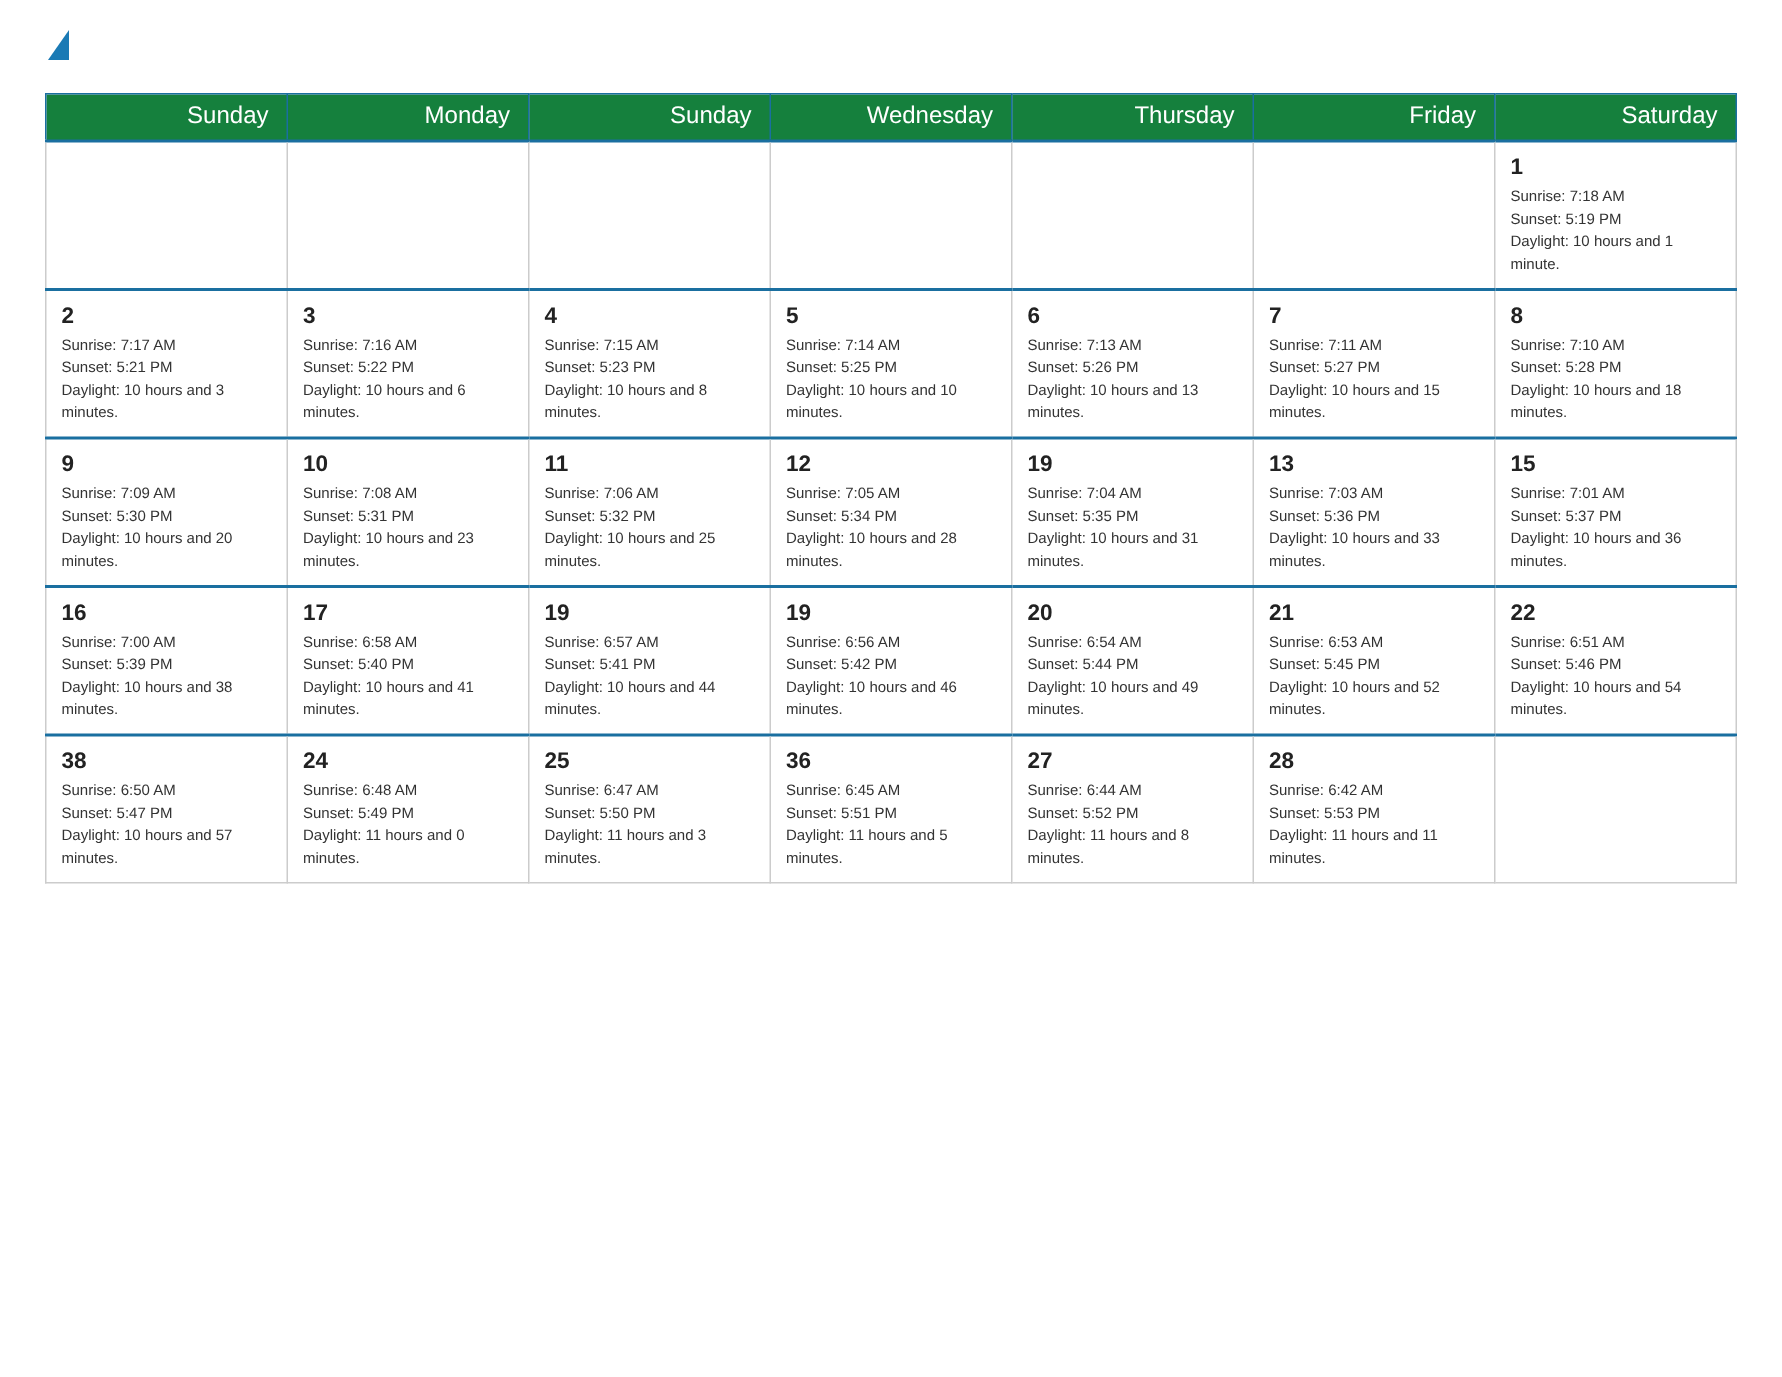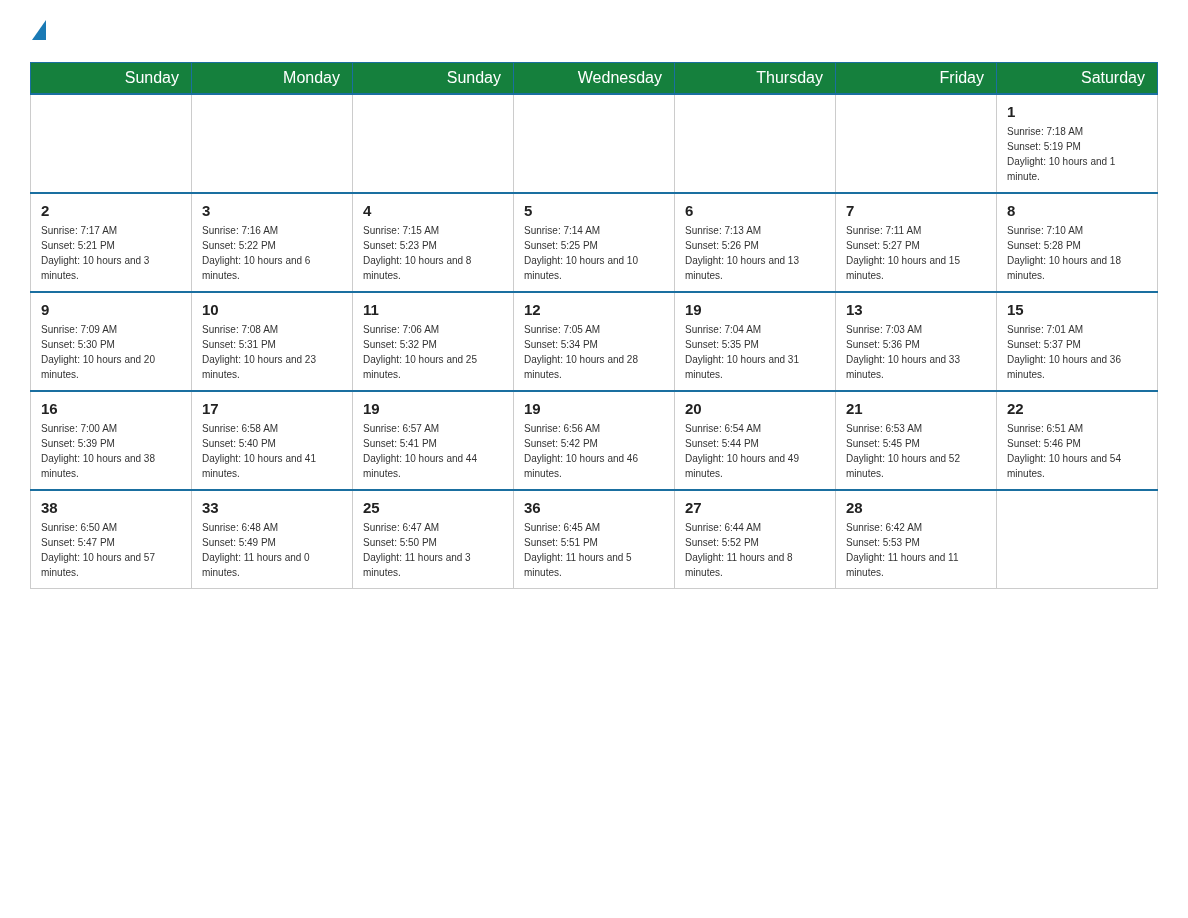--- a/index.html
+++ b/index.html
@@ -231,21 +231,21 @@
           <div class="day-number">22</div>
           <div class="day-info">Sunrise: 6:51 AM<br>Sunset: 5:46 PM<br>Daylight: 10 hours and 54 minutes.</div>
         </td>
       </tr>
       <tr>
         <td>
           <div class="day-number">38</div>
           <div class="day-info">Sunrise: 6:50 AM<br>Sunset: 5:47 PM<br>Daylight: 10 hours and 57 minutes.</div>
         </td>
         <td>
-          <div class="day-number">33</div>
+          <div class="day-number">24</div>
           <div class="day-info">Sunrise: 6:48 AM<br>Sunset: 5:49 PM<br>Daylight: 11 hours and 0 minutes.</div>
         </td>
         <td>
           <div class="day-number">25</div>
           <div class="day-info">Sunrise: 6:47 AM<br>Sunset: 5:50 PM<br>Daylight: 11 hours and 3 minutes.</div>
         </td>
         <td>
           <div class="day-number">36</div>
           <div class="day-info">Sunrise: 6:45 AM<br>Sunset: 5:51 PM<br>Daylight: 11 hours and 5 minutes.</div>
         </td>

